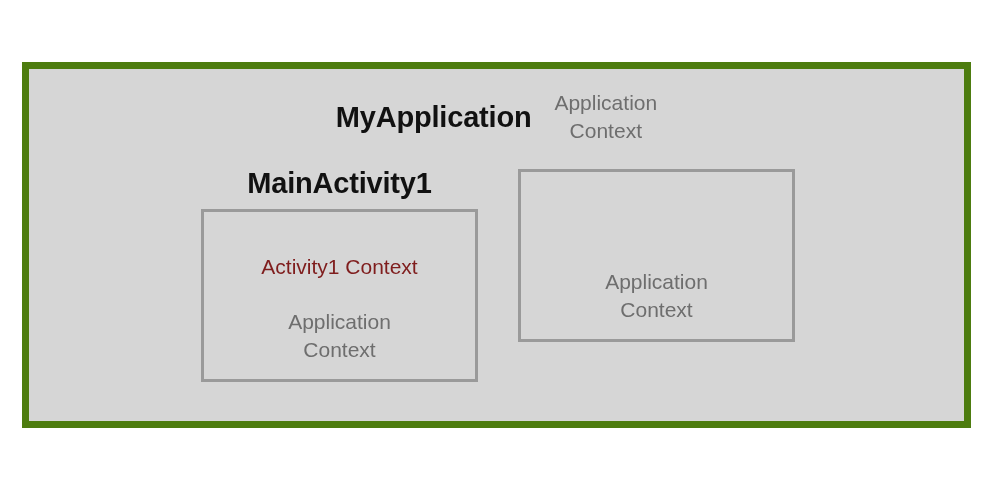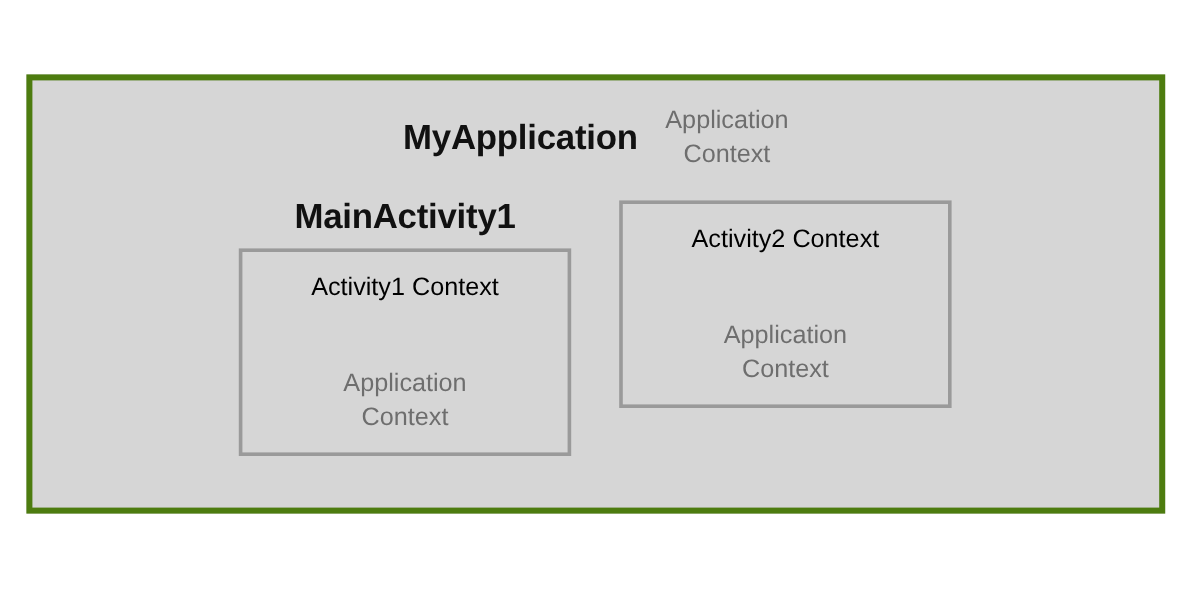--- a/index.html
+++ b/index.html
@@ -22,21 +22,21 @@
   }
 
   
   .app-container {
     position: absolute;
     left: 22px;
     top: 62px;
     width: 949px;
     height: 366px;
     background: #d6d6d6;
-    border: 5px solid #4d7c0f;
+    border: 7px solid #4d7c0f;
     box-sizing: border-box;
   }
 
   
   .app-header {
     position: absolute;
     left: 0;
     top: 18px;
     width: 100%;
     height: 60px;
@@ -96,25 +96,25 @@
     height: 173px;
     background: #d6d6d6;
     border: 3px solid #9a9a9a;
     box-sizing: border-box;
     position: relative;
   }
 
   .activity-context-label {
     position: absolute;
     left: 0;
-    top: 18px;
+    top: 43px;
     width: 100%;
     text-align: center;
     font-size: 21px;
-    color: #000000;
+    color: #7f1d1d;
     white-space: nowrap;
   }
 
   .app-context-inner-label {
     position: absolute;
     left: 0;
     top: 96px;
     width: 100%;
     text-align: center;
     font-size: 21px;
@@ -142,21 +142,20 @@
         <div class="activity-title">MainActivity1</div>
         <div class="context-box">
           <div class="activity-context-label">Activity1 Context</div>
           <div class="app-context-inner-label">Application
 Context</div>
         </div>
       </div>
 
       <div class="activity-group">
         <div class="context-box">
-          <div class="activity-context-label">Activity2 Context</div>
           <div class="app-context-inner-label">Application
 Context</div>
         </div>
       </div>
 
     </div>
   </div>
 </div>
 
 </body></html>

